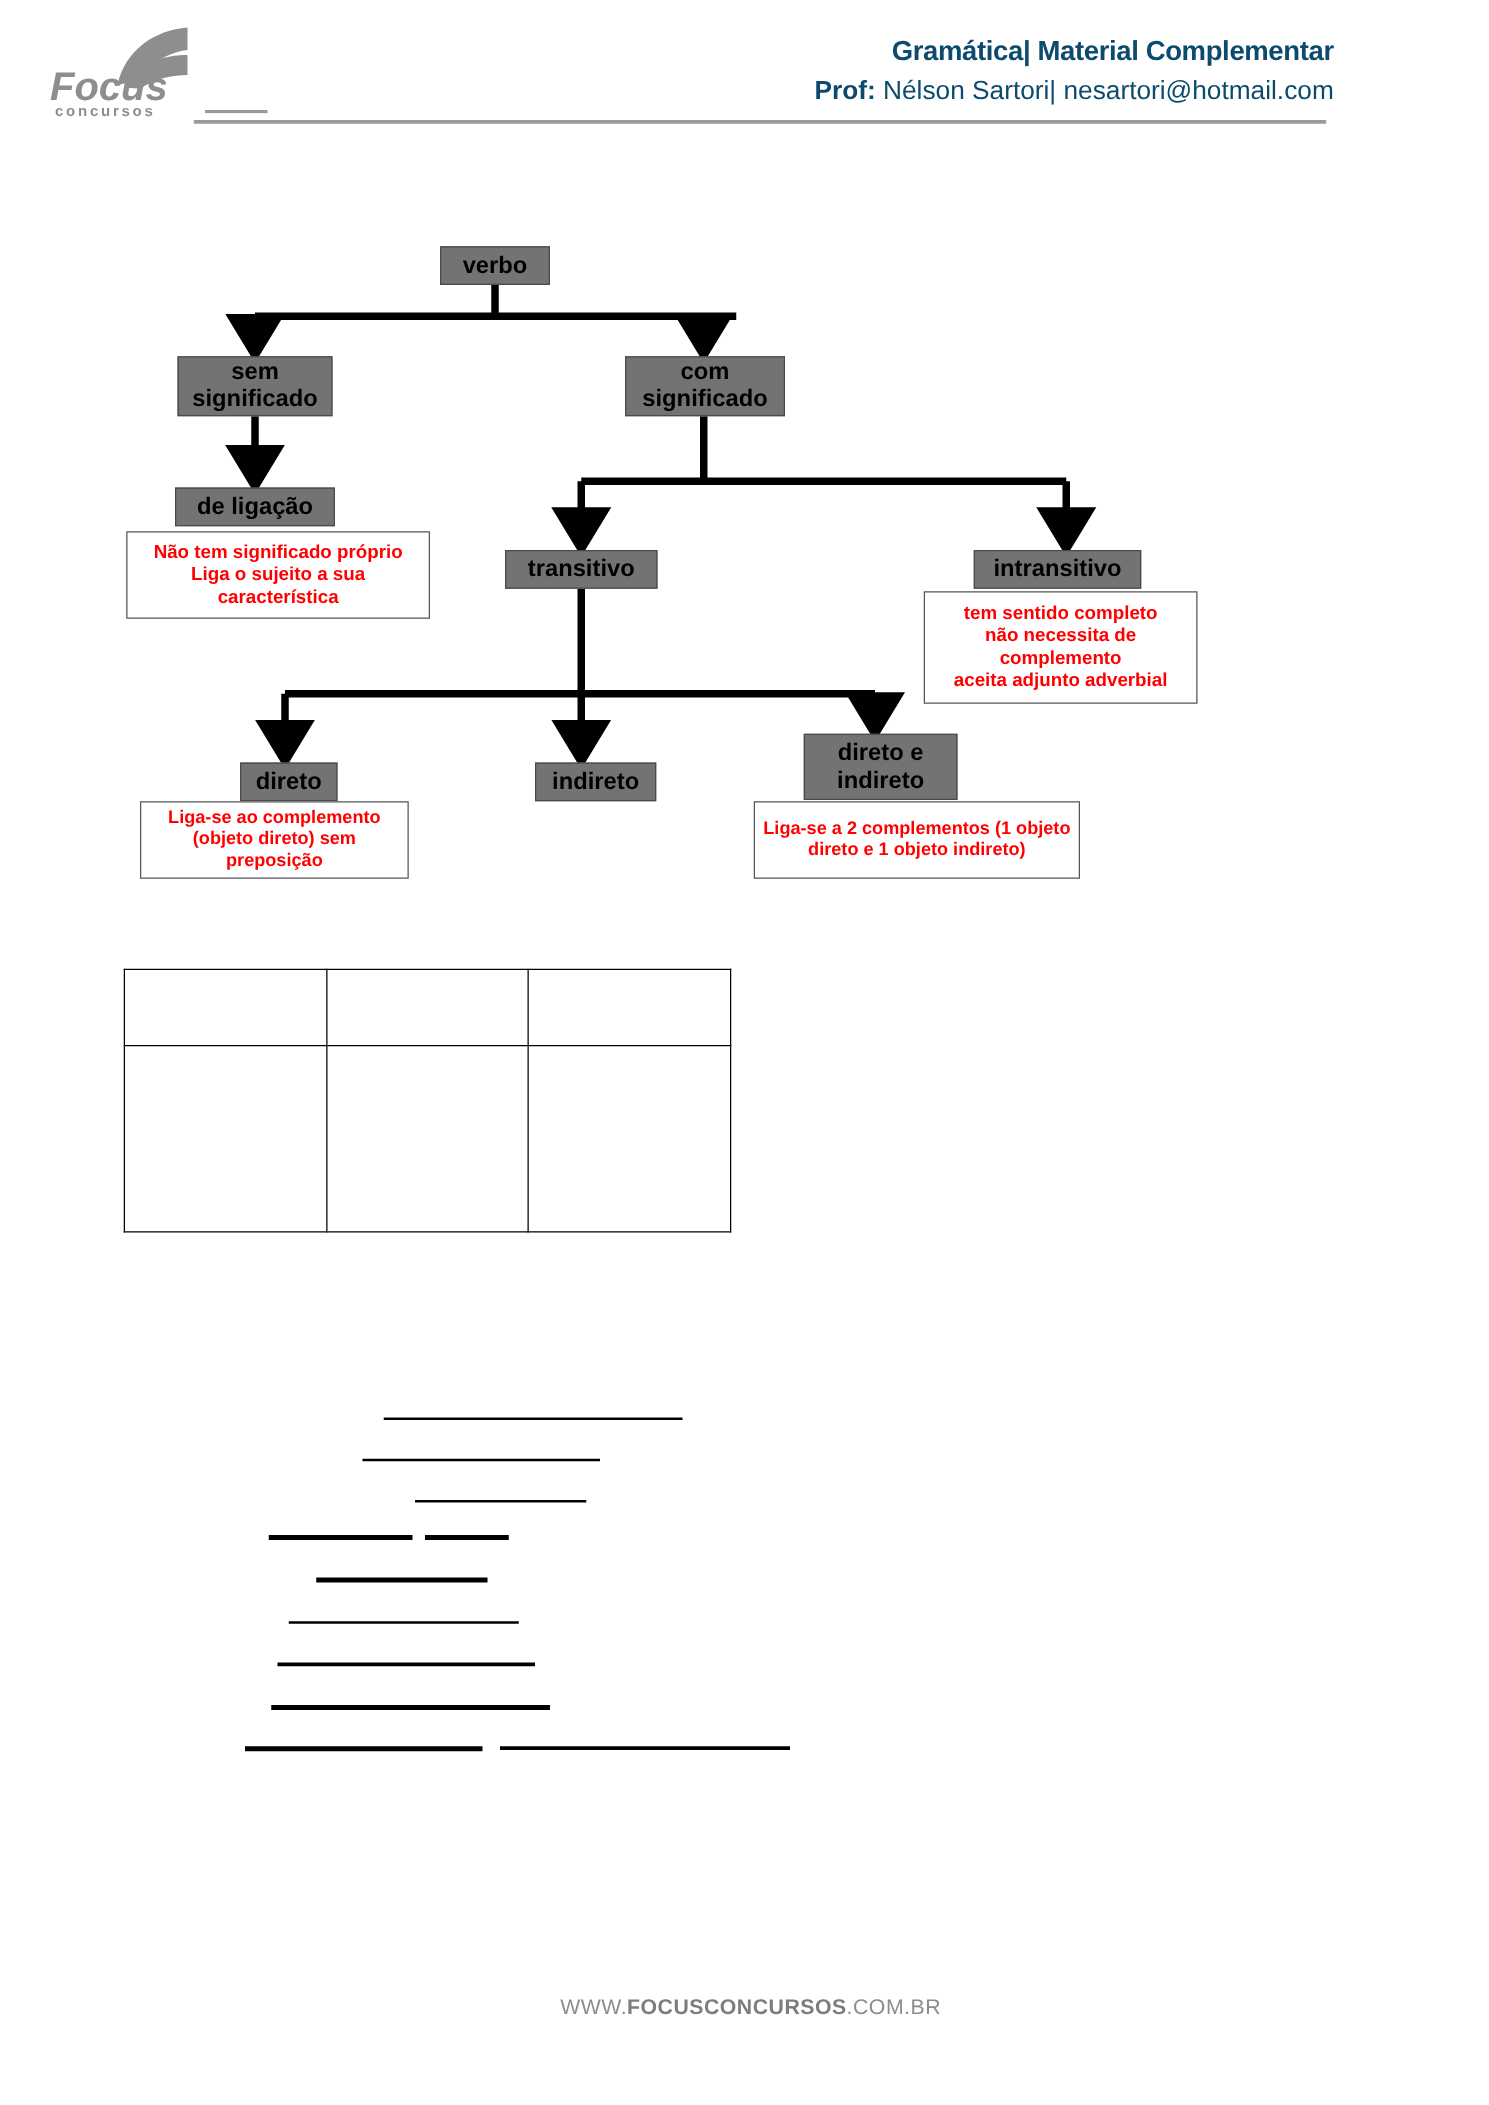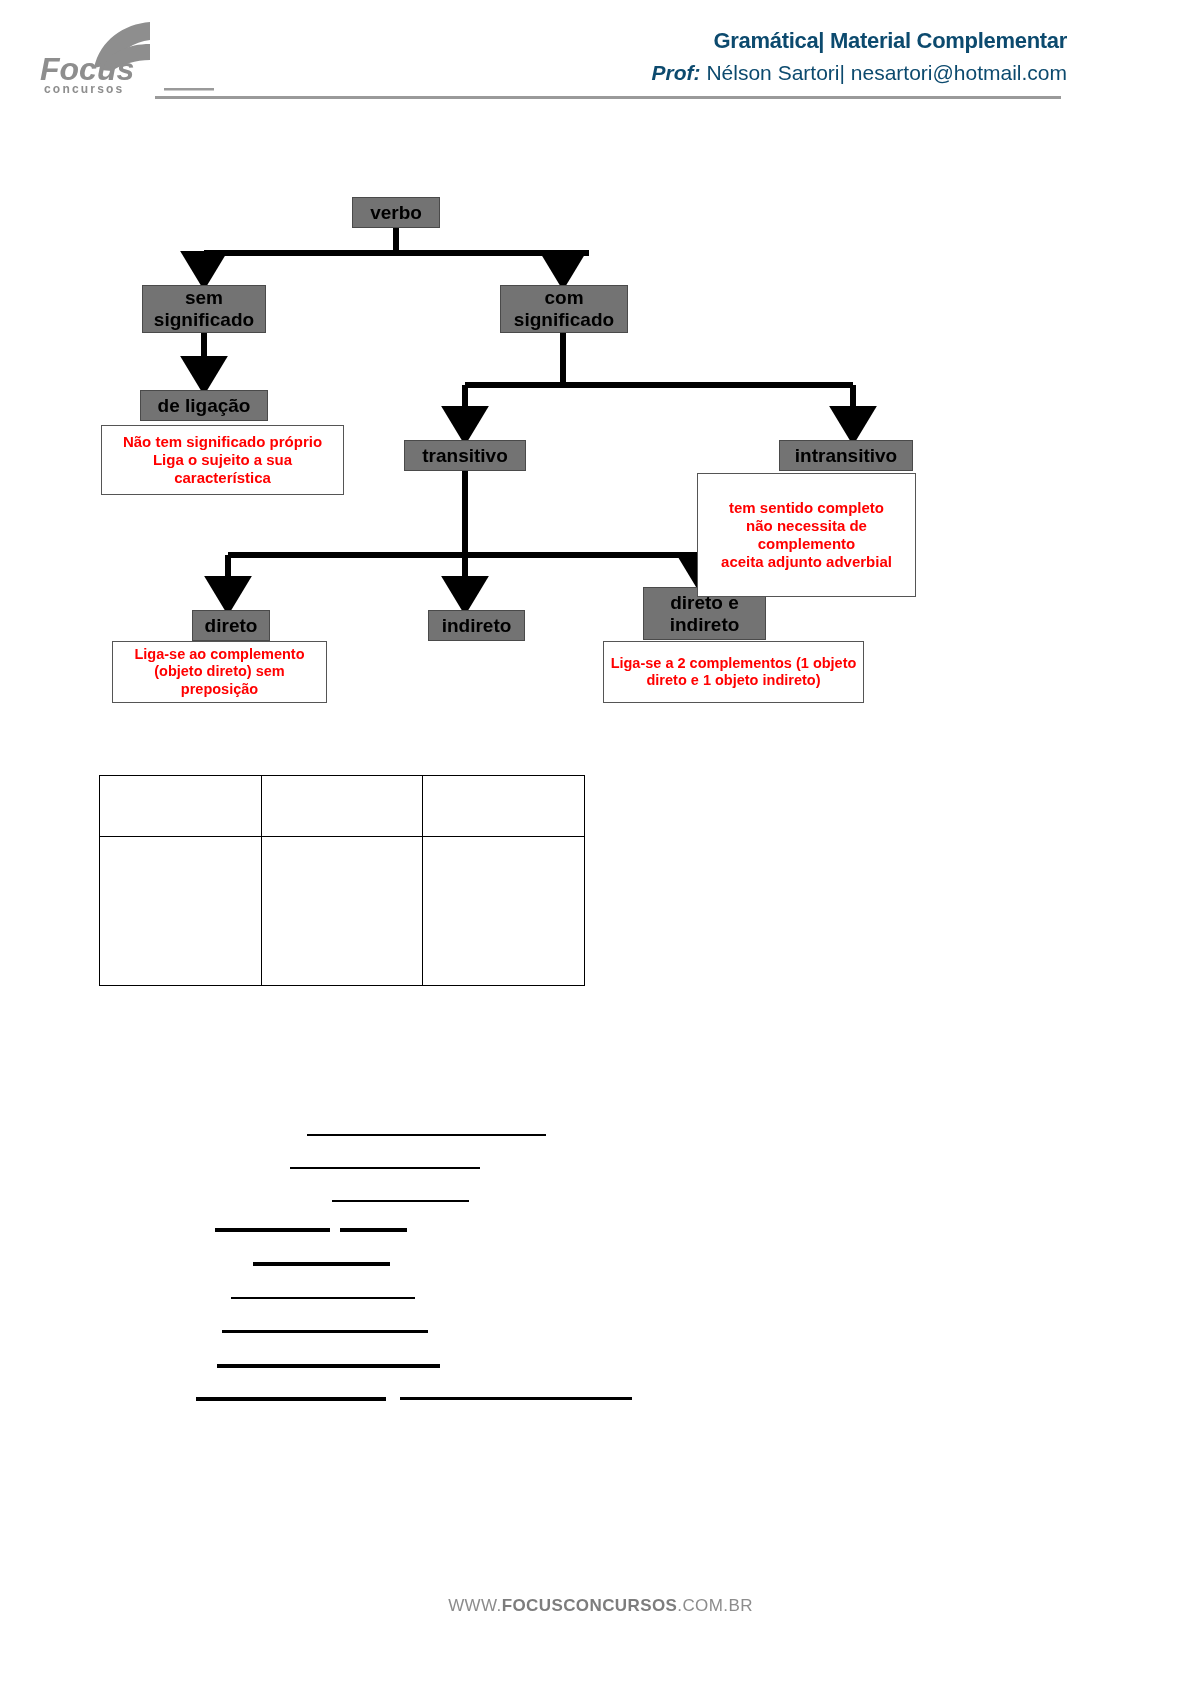--- a/index.html
+++ b/index.html
@@ -44,21 +44,21 @@
     letter-spacing: -0.3px;
     line-height: 30px;
     white-space: nowrap;
   }
   .header-line2 {
     font-size: 21px;
     line-height: 30px;
     white-space: nowrap;
     margin-top: 2px;
   }
-  .header-line2 .prof-label { font-weight: bold; font-style: italic; }
+  .header-line2 .prof-label { font-weight: bold; }
   .header-rule {
     position: absolute;
     left: 155px;
     top: 96px;
     width: 906px;
     height: 3px;
     background: #9a9a9a;
   }
 
   
@@ -104,21 +104,21 @@
   #n-sem       { left: 142px; top: 175px; width: 124px; height: 48px; font-size: 19px; }
   #n-com       { left: 500px; top: 175px; width: 128px; height: 48px; font-size: 19px; }
   #n-ligacao   { left: 140px; top: 280px; width: 128px; height: 31px; font-size: 19px; }
   #n-trans     { left: 404px; top: 330px; width: 122px; height: 31px; font-size: 19px; }
   #n-intrans   { left: 779px; top: 330px; width: 134px; height: 31px; font-size: 19px; }
   #n-direto    { left: 192px; top: 500px; width: 78px;  height: 31px; font-size: 19px; }
   #n-indireto  { left: 428px; top: 500px; width: 97px;  height: 31px; font-size: 19px; }
   #n-diretoind { left: 643px; top: 477px; width: 123px; height: 53px; font-size: 19px; }
 
   #note-ligacao  { left: 101px; top: 315px; width: 243px; height: 70px; font-size: 15px; }
-  #note-intrans  { left: 697px; top: 363px; width: 219px; height: 124px; font-size: 15px; }
+  #note-intrans  { left: 739px; top: 363px; width: 219px; height: 90px; font-size: 15px; }
   #note-direto   { left: 112px; top: 531px; width: 215px; height: 62px; font-size: 14.5px; }
   #note-indireto { left: 360px; top: 531px; width: 216px; height: 62px; font-size: 14.5px; }
   #note-ambos    { left: 603px; top: 531px; width: 261px; height: 62px; font-size: 14.5px; }
 
   
   .sheet-table {
     position: absolute;
     left: 99px;
     top: 775px;
     width: 486px;

